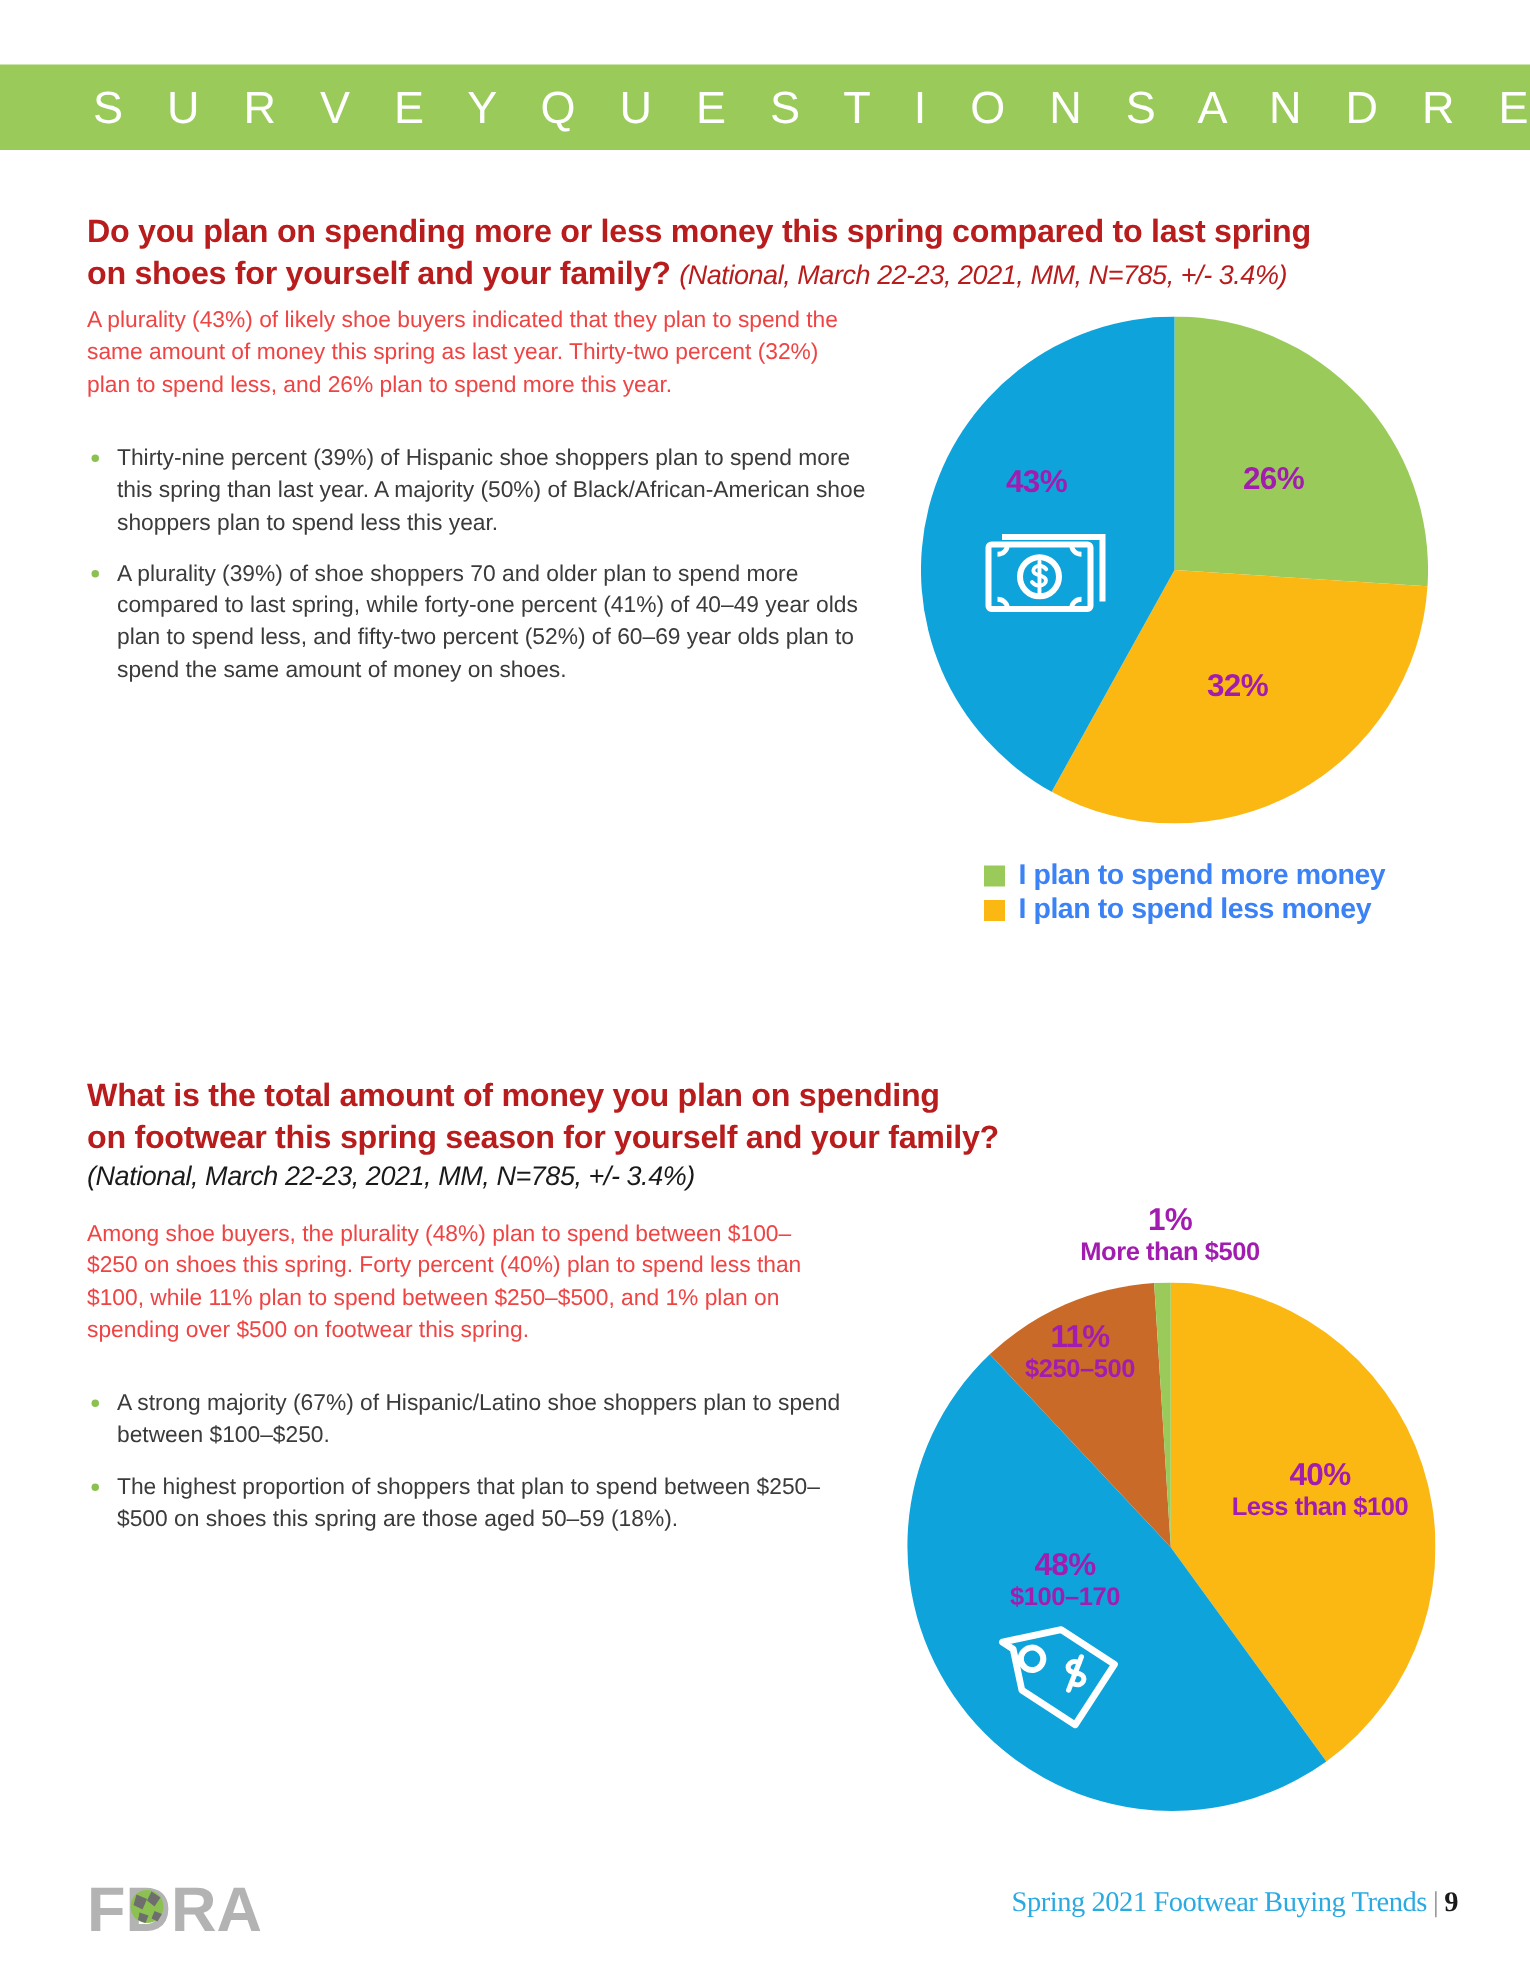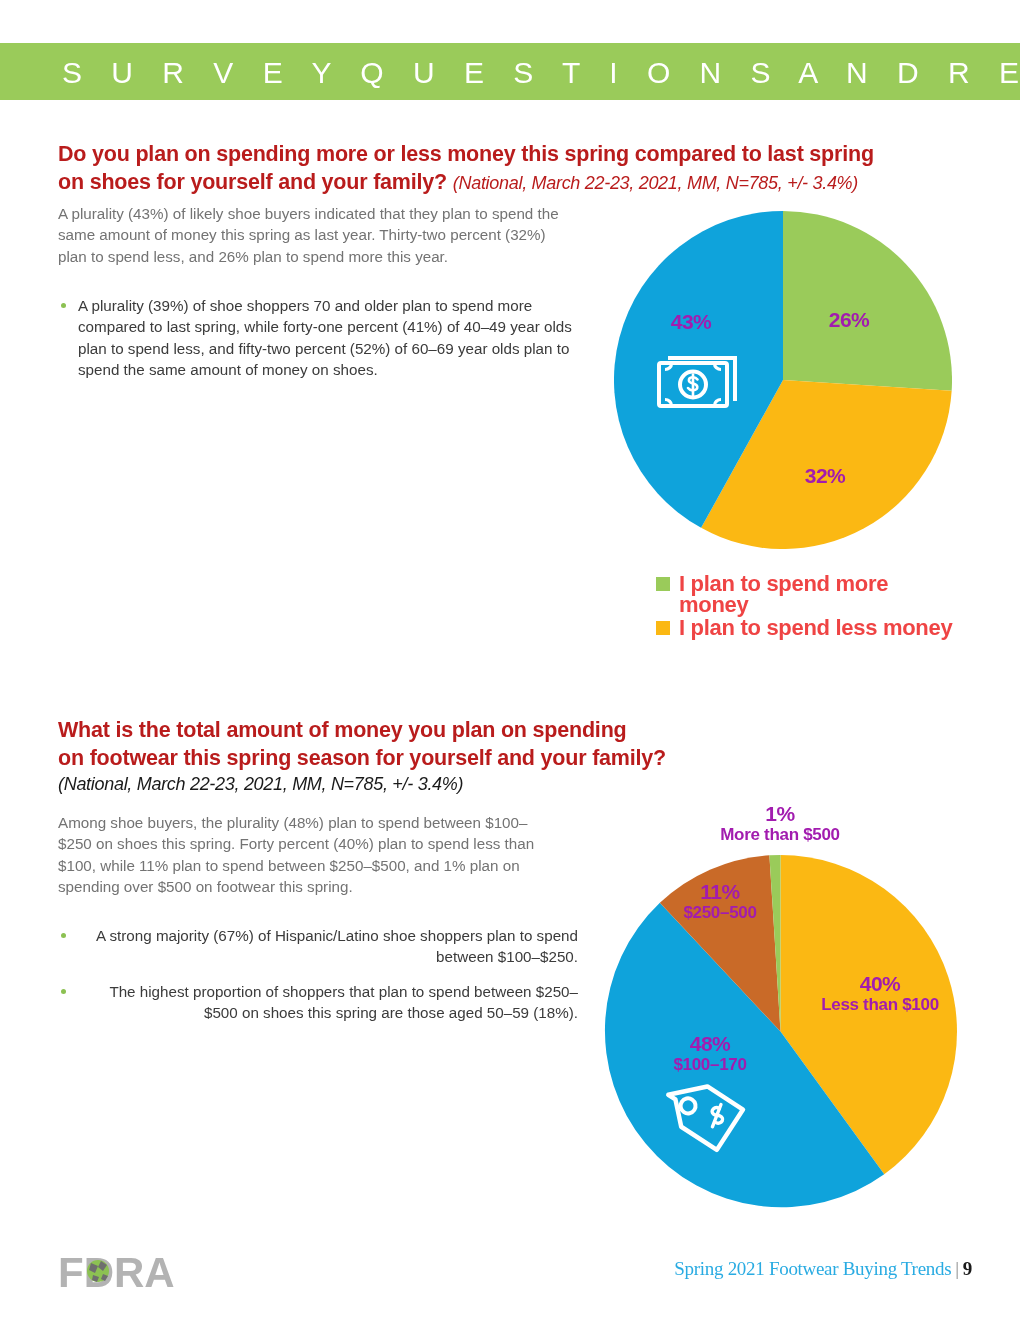--- a/index.html
+++ b/index.html
@@ -60,21 +60,21 @@
     color: #1a1a1a;
     letter-spacing: -0.3px;
     font-family: "Liberation Sans", sans-serif;
   }
 
   
   .body-copy {
     position: absolute;
     font-size: 15.2px;
     line-height: 21.3px;
-    color: #737373;
+    color: #ef4444;
     font-family: "Liberation Sans", sans-serif;
   }
   ul.bullets {
     position: absolute;
     margin: 0;
     padding: 0;
     list-style: none;
     font-size: 15.2px;
     line-height: 21.3px;
     color: #3b3b3b;
@@ -134,24 +134,24 @@
     margin-bottom: 2px;
   }
   .legend-swatch {
     width: 14px;
     height: 14px;
     flex: 0 0 14px;
     margin-top: 4px;
     margin-right: 9px;
   }
   .legend-text {
-    font-size: 22px;
+    font-size: 19px;
     font-weight: bold;
     line-height: 21px;
-    color: #ef4444;
+    color: #3b82f6;
     letter-spacing: -0.3px;
   }
 
   
   .footer-logo {
     position: absolute;
     left: 58px;
     top: 1252px;
     width: 132px;
     height: 46px;
@@ -184,20 +184,21 @@
 <div class="q-heading" style="left:58px; top:140px; width:910px;">
   <span>Do you plan on spending more or less money this spring compared to last spring</span>
   <br>
   <span>on shoes for yourself and your family?</span>
   <span class="q-sub">(National, March 22-23, 2021, MM, N=785, +/- 3.4%)</span>
 </div>
 
 <div class="body-copy" style="left:58px; top:203px; width:516px;">A plurality (43%) of likely shoe buyers indicated that they plan to spend the same amount of money this spring as last year. Thirty-two percent (32%) plan to spend less, and 26% plan to spend more this year.</div>
 
 <ul class="bullets" style="left:58px; top:295px; width:520px;">
+  <li>Thirty-nine percent (39%) of Hispanic shoe shoppers plan to spend more this spring than last year. A majority (50%) of Black/African-American shoe shoppers plan to spend less this year.</li>
   <li>A plurality (39%) of shoe shoppers 70 and older plan to spend more compared to last spring, while forty-one percent (41%) of 40–49 year olds plan to spend less, and fifty-two percent (52%) of 60–69 year olds plan to spend the same amount of money on shoes.</li>
 </ul>
 
 <div class="pie-wrap" style="left:614px; top:211px; width:338px; height:338px;">
   <svg class="pie-svg" width="338" height="338" viewBox="0 0 338 338">
 
     <path fill="#9ACB5A" d="M169 169 L169 0 A169 169 0 0 1 337.67 179.87 Z"></path>
 
     <path fill="#FBB813" d="M169 169 L337.67 179.87 A169 169 0 0 1 87.12 316.85 Z"></path>
 
@@ -210,21 +211,21 @@
     <circle cx="37" cy="30.5" r="13" fill="none" stroke="#ffffff" stroke-width="4"></circle>
     <path d="M41.5 25.5c-1.2-1.6-3-2.4-5-2.2-2.3.2-3.7 1.6-3.6 3.2.1 1.7 1.7 2.5 4.1 3.1 2.4.6 4.2 1.4 4.3 3.3.1 1.8-1.6 3.2-4 3.4-2.2.2-4.1-.7-5.3-2.3" fill="none" stroke="#ffffff" stroke-width="2.6" stroke-linecap="round"></path>
     <path d="M37 20.5 V41" stroke="#ffffff" stroke-width="2.6" stroke-linecap="round"></path>
     <path d="M9 15.5c3.6 0 6.5-2.6 6.5-5.8M65 15.5c-3.6 0-6.5-2.6-6.5-5.8M9 45.5c3.6 0 6.5 2.6 6.5 5.8M65 45.5c-3.6 0-6.5 2.6-6.5 5.8" fill="none" stroke="#ffffff" stroke-width="3.2"></path>
   </svg>
 </div>
 
 <div class="pie-label" style="left:804px; top:308px; width:90px;">
   <span class="pct">26%</span>
 </div>
-<div class="pie-label" style="left:780px; top:464px; width:90px;text-align:center;">
+<div class="pie-label" style="left:780px; top:446px; width:90px;text-align:center;">
   <span class="pct">32%</span>
 </div>
 <div class="pie-label" style="left:646px; top:310px; width:90px;">
   <span class="pct">43%</span>
 </div>
 
 <div class="legend" style="left:656px; top:573px; width:300px;">
   <div class="legend-row">
     <div class="legend-swatch" style="background:#9ACB5A;"></div>
     <div class="legend-text">I plan to spend more money</div>
@@ -237,21 +238,21 @@
 
 <div class="q-heading" style="left:58px; top:716px; width:700px;">
   <span>What is the total amount of money you plan on spending</span>
   <br>
   <span>on footwear this spring season for yourself and your family?</span>
 </div>
 <div class="q-sub-block" style="left:58px; top:774px;">(National, March 22-23, 2021, MM, N=785, +/- 3.4%)</div>
 
 <div class="body-copy" style="left:58px; top:812px; width:492px;">Among shoe buyers, the plurality (48%) plan to spend between $100–$250 on shoes this spring. Forty percent (40%) plan to spend less than $100, while 11% plan to spend between $250–$500, and 1% plan on spending over $500 on footwear this spring.</div>
 
-<ul class="bullets" style="left:58px; top:925px; width:520px;text-align:right;">
+<ul class="bullets" style="left:58px; top:925px; width:520px;">
   <li>A strong majority (67%) of Hispanic/Latino shoe shoppers plan to spend between $100–$250.</li>
   <li>The highest proportion of shoppers that plan to spend between $250–$500 on shoes this spring are those aged 50–59 (18%).</li>
 </ul>
 
 <div class="pie-wrap" style="left:604px; top:855px; width:353px; height:353px;">
   <svg class="pie-svg" width="353" height="353" viewBox="0 0 353 353">
 
     <path fill="#FBB813" d="M176.5 176.5 L176.5 0 A176.5 176.5 0 0 1 280.24 319.29 Z"></path>
 
     <path fill="#0FA3DB" d="M176.5 176.5 L280.24 319.29 A176.5 176.5 0 0 1 55.86 47.87 Z"></path>

